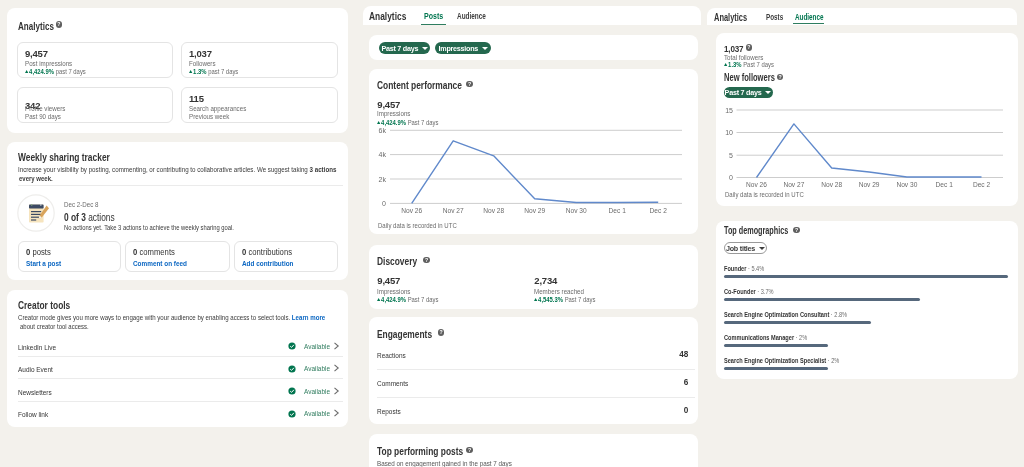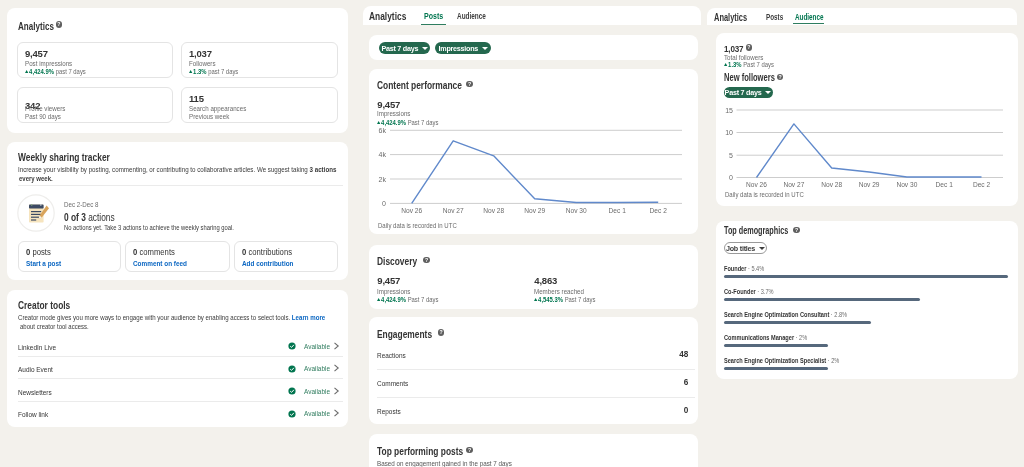--- a/index.html
+++ b/index.html
@@ -138,21 +138,21 @@
   </svg>
   <div class="lbl" style="left:9px; top:152.5px; font-size:7.1px;">Daily data is recorded in UTC</div>
 </div>
 
 <div class="card" style="left:369.3px; top:244.9px; width:328.6px; height:64.1px;">
   <div class="title" style="left:8px; top:10px;">Discovery</div>
   <span class="q" style="left:54px; top:12px;">?</span>
   <div class="num" style="left:8px; top:30px;">9,457</div>
   <div class="lbl" style="left:8px; top:42px;">Impressions</div>
   <div class="delta" style="left:8px; top:50.5px;"><span class="up"></span><span class="pc">4,424.9%</span> Past 7 days</div>
-  <div class="num" style="left:165px; top:30px;">4,863</div>
+  <div class="num" style="left:165px; top:30px;">2,734</div>
   <div class="lbl" style="left:165px; top:42px;">Members reached</div>
   <div class="delta" style="left:165px; top:50.5px;"><span class="up"></span><span class="pc">4,545.3%</span> Past 7 days</div>
 </div>
 
 <div class="card" style="left:369.3px; top:316.8px; width:328.6px; height:107px;">
   <div class="title" style="left:8px; top:11px;">Engagements</div>
   <span class="q" style="left:68.4px; top:12.7px;">?</span>
   <div class="row g" style="left:8px; top:34px;">Reactions</div>
   <div class="abs b t" style="left:304px; top:33px; font-size:8.2px; text-align:right; width:15px;">48</div>
   <div class="hr" style="left:8px; top:52.2px; width:318px;"></div>

